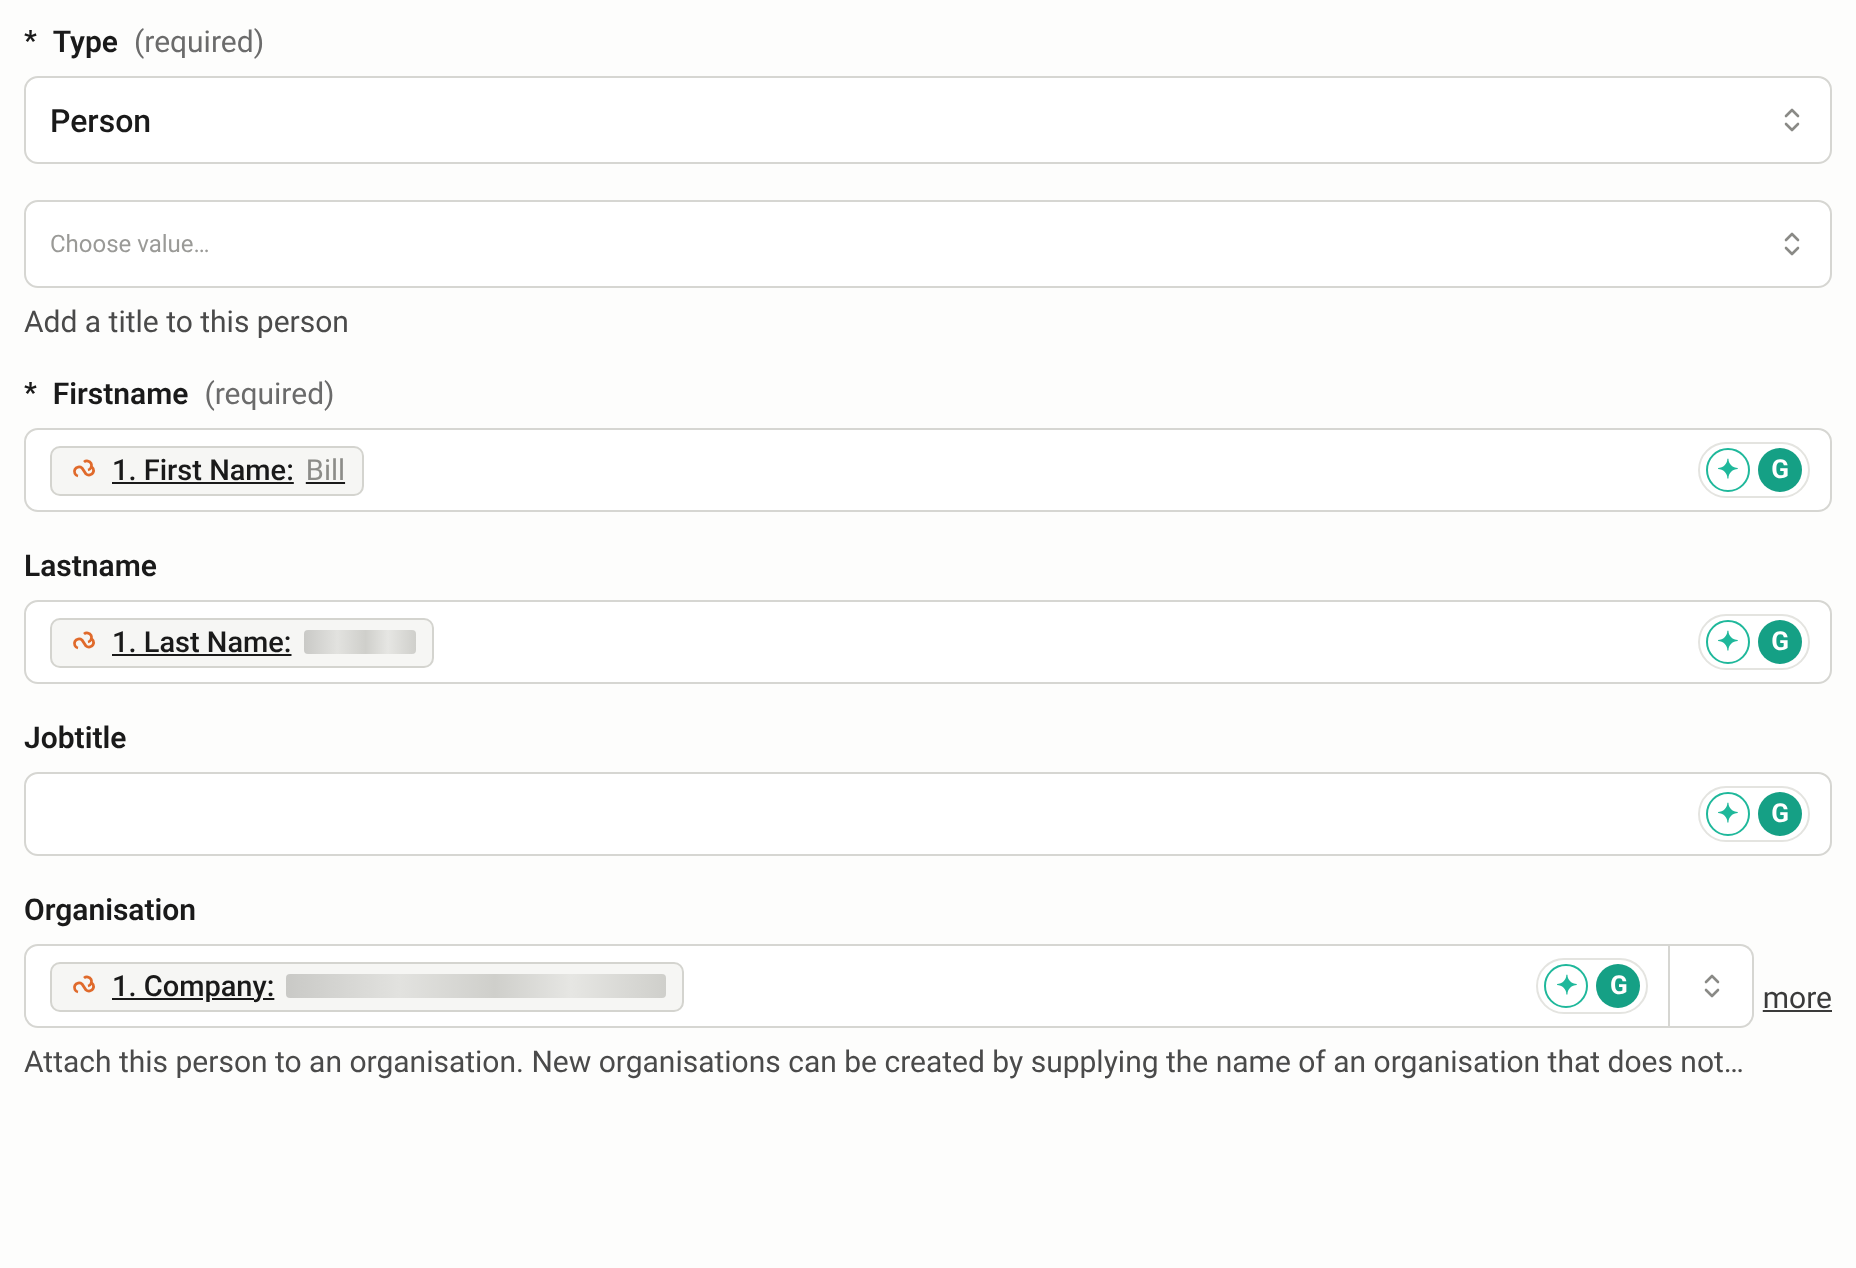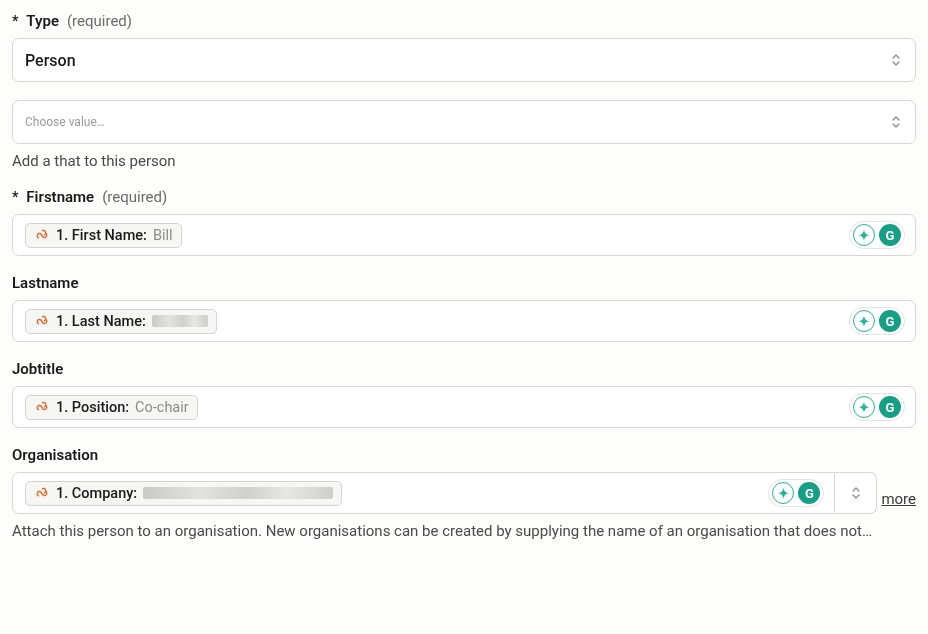--- a/index.html
+++ b/index.html
@@ -70,20 +70,21 @@
 }
 .chip {
   display: inline-flex;
   align-items: center;
   gap: 6px;
   border: 1px solid #d4d4cf;
   border-radius: 5px;
   background: #f6f6f4;
   padding: 3px 8px;
   font-size: 14.5px;
+  text-decoration: underline;
 }
 .chip-icon { width: 16px; height: 16px; flex-shrink: 0; }
 .chip-label { color: #1a1a1a; font-weight: 500; }
 .chip-value { color: #8c8c88; font-weight: 400; }
 .chip-blur {
   display: inline-block;
   width: 56px; height: 12px;
   background: linear-gradient(90deg,#c9c9c6,#e2e2df 30%,#cfcfcb 55%,#e6e6e3 75%,#cfcfcb);
   border-radius: 2px;
   filter: blur(0.3px);
@@ -160,21 +161,21 @@
   </div>
 </div>
 
 <div class="field">
   <div class="select-box">
     <span class="select-placeholder">Choose value…</span>
     <svg class="sort-icon" viewBox="0 0 10 14">
         <path d="M2 5 L5 2 L8 5 M2 9 L5 12 L8 9" stroke="currentColor" stroke-width="1.3" fill="none" stroke-linecap="round" stroke-linejoin="round"></path>
       </svg>
   </div>
-  <div class="helper">Add a that to this person</div>
+  <div class="helper">Add a title to this person</div>
 </div>
 
 <div class="field">
   <div class="label-row">
     <span class="asterisk">*</span>
     <span class="label-text">Firstname</span>
     <span class="req">(required)</span>
   </div>
   <div class="input-box">
     <span class="chip">
@@ -216,27 +217,20 @@
         </div>
     </div>
   </div>
 </div>
 
 <div class="field">
   <div class="label-row">
     <span class="label-text">Jobtitle</span>
   </div>
   <div class="input-box">
-    <span class="chip">
-      <svg class="chip-icon" viewBox="0 0 16 16">
-          <path class="hook-svg" d="M5 11a2.3 2.3 0 1 1 2-4l2 3a2.3 2.3 0 1 0 2-4 M8 4a2.3 2.3 0 1 1 2 4"></path>
-        </svg>
-      <span class="chip-label">1. Position:</span>
-      <span class="chip-value">Co-chair</span>
-    </span>
     <div class="assist-icons">
       <div class="assist-btn assist-a">
           <span>✦</span>
         </div>
       <div class="assist-btn assist-g">
           <span>G</span>
         </div>
     </div>
   </div>
 </div>

